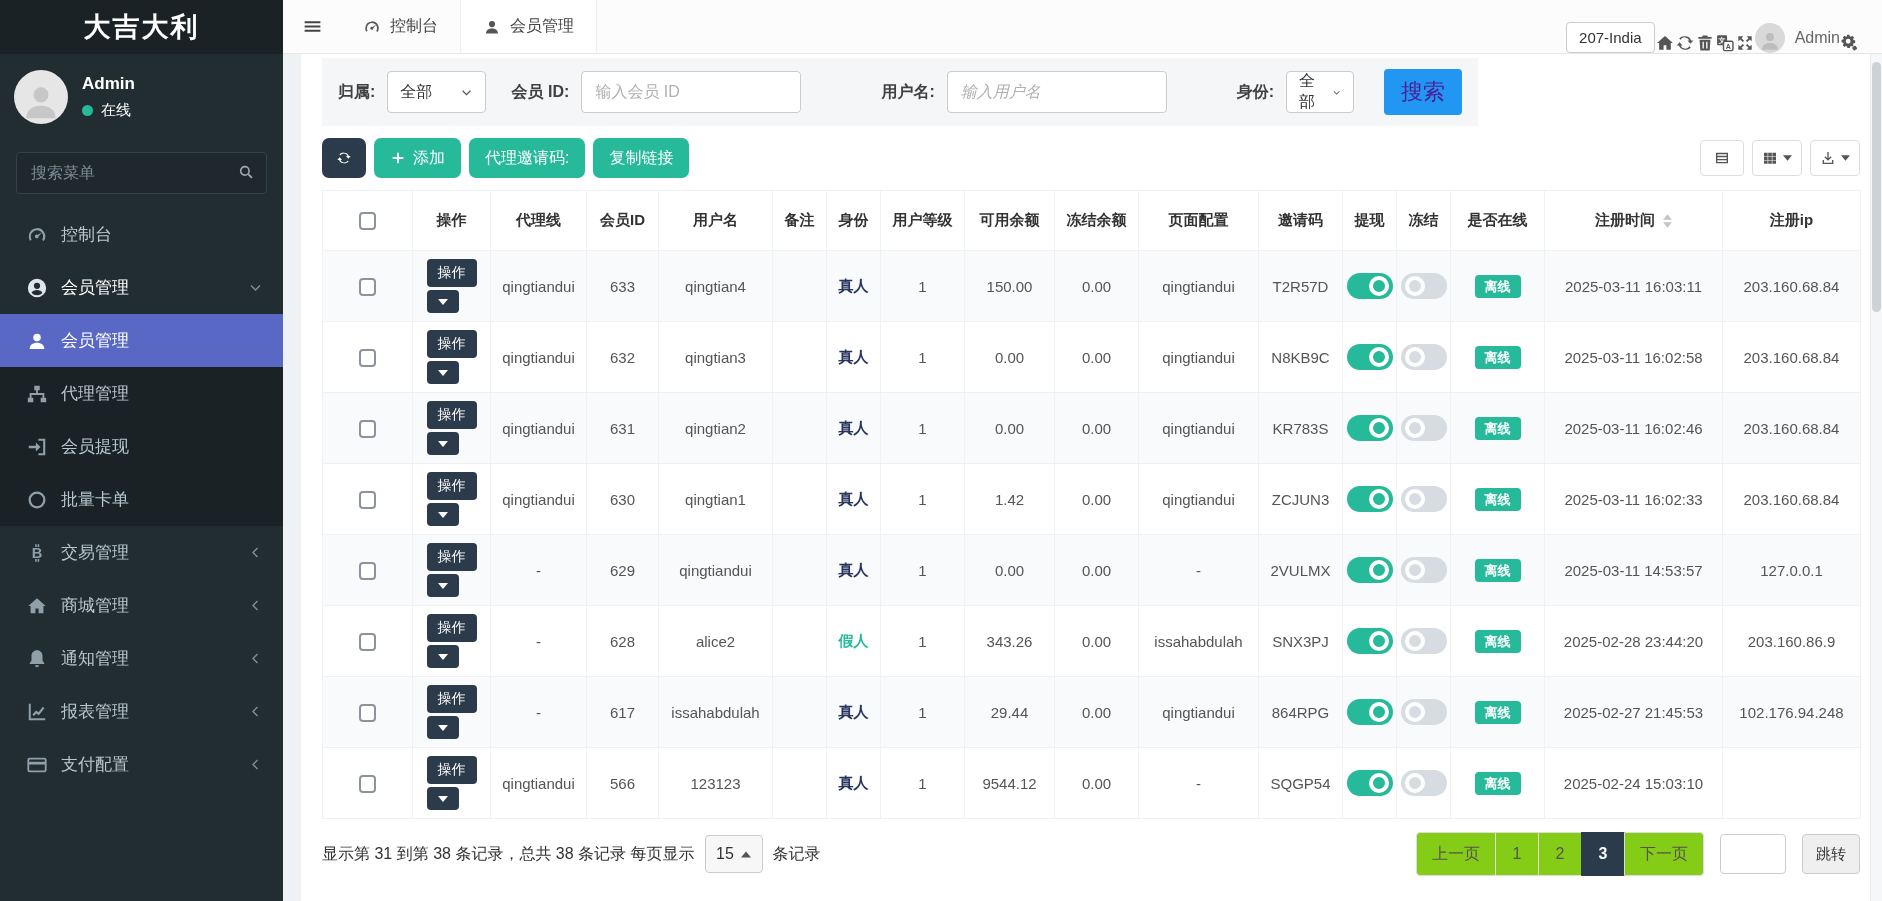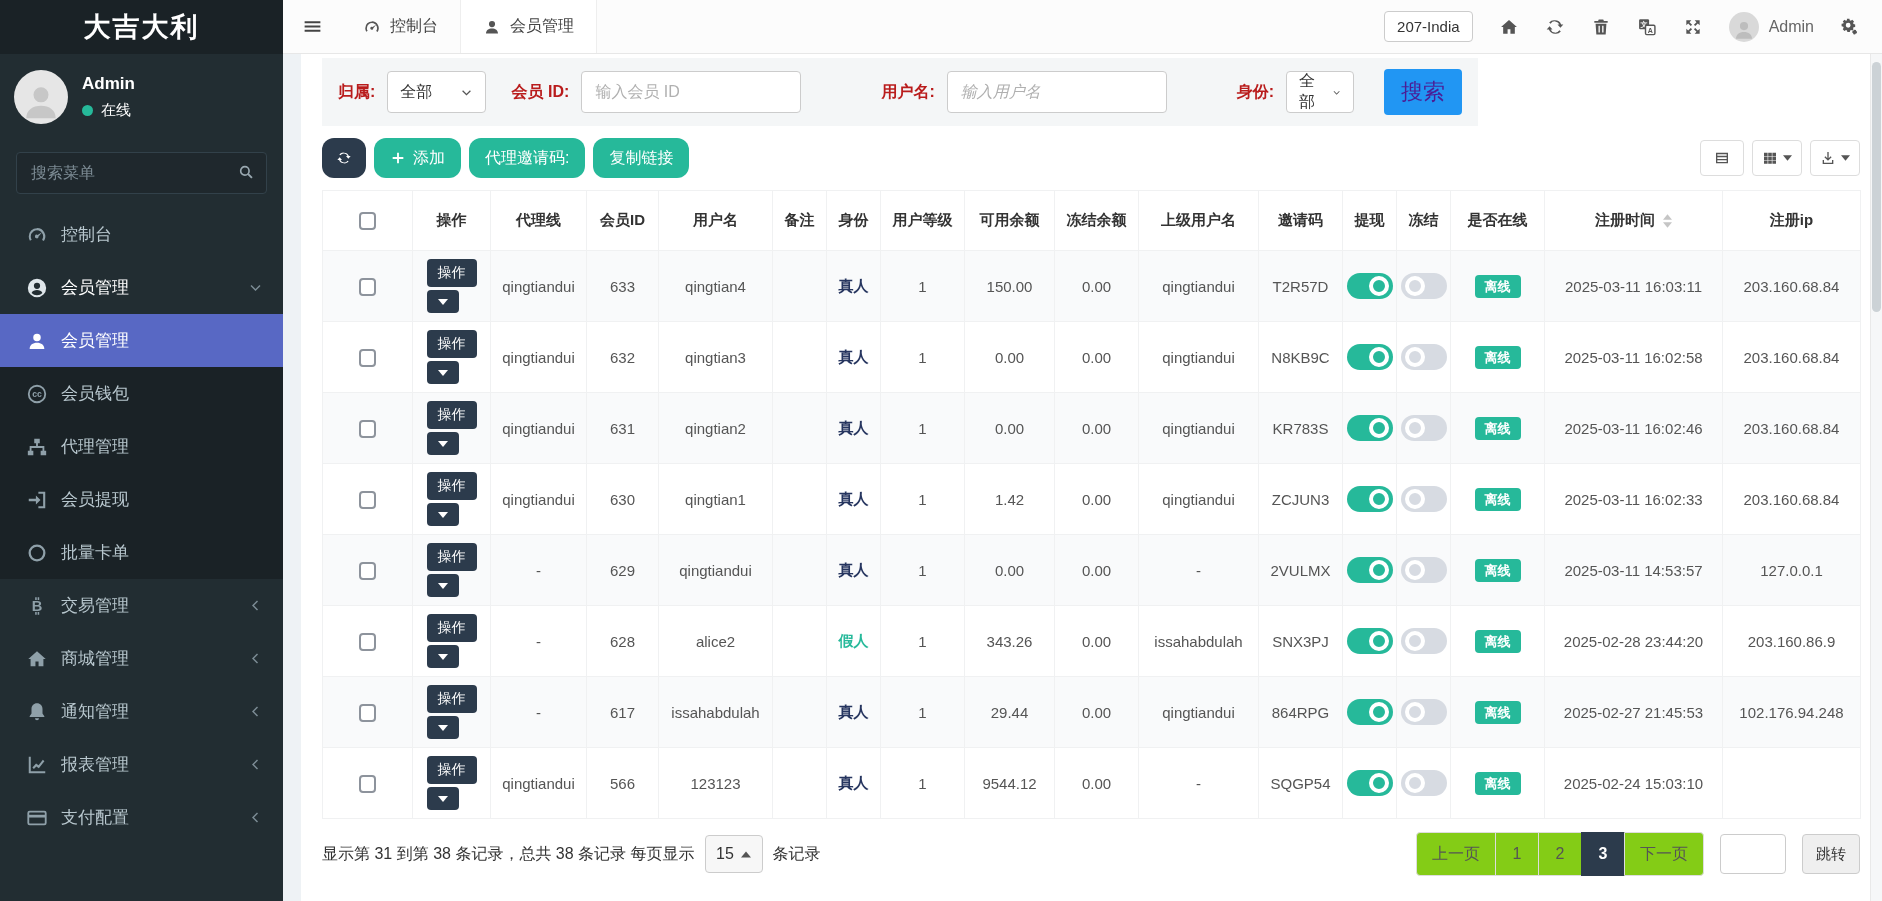--- a/index.html
+++ b/index.html
@@ -39,45 +39,45 @@
   .m-arrow svg{width:15px;height:15px;fill:currentColor}
 
   
   .main{position:absolute;left:283px;top:0;right:0;bottom:0}
   .topnav{position:absolute;left:0;right:0;top:0;height:54px;background:#fcfcfc;border-bottom:1px solid #e7e7e7;display:flex;align-items:stretch}
   .burger{width:58px;display:flex;align-items:center;justify-content:center;color:#444;cursor:pointer}
   .burger svg{width:21px;height:21px;fill:currentColor}
   .nav-tab{display:flex;align-items:center;padding:0 22px;font-size:16px;color:#444;cursor:pointer;gap:9px}
   .nav-tab svg{width:18px;height:18px;fill:#555}
   .nav-tab.active{background:#fff;border-left:1px solid #eee;border-right:1px solid #eee}
-  .nav-right{margin-left:auto;display:flex;align-items:center;gap:26px;padding-right:22px}
+  .nav-right{margin-left:auto;display:flex;align-items:flex-end;padding-right:22px}
   .region-btn{border:1px solid #ccc;border-radius:4px;background:#fff;padding:6px 12px;font-size:15px;color:#333;cursor:pointer;font-family:inherit}
   .nav-ic{color:#555;cursor:pointer}
   .nav-ic svg{width:20px;height:20px;fill:currentColor}
   .nav-user{display:flex;align-items:center;gap:10px;cursor:pointer}
   .avatar-sm{width:30px;height:30px;border-radius:50%;background:#d9d9d9;overflow:hidden;display:flex;align-items:flex-end;justify-content:center}
   .avatar-sm svg{width:24px;height:24px;fill:#bdbdbd}
   .nav-user-name{font-size:16px;color:#666}
 
   
   .content{position:absolute;left:0;right:0;top:54px;bottom:0;background:#fff}
   .gutter{position:absolute;left:0;top:0;bottom:0;width:18px;background:#eef2f5}
   .vscroll{position:absolute;right:0;top:0;bottom:0;width:12px;background:#f6f7f8;border-left:1px solid #e9e9e9}
   .vthumb{position:absolute;right:1px;top:8px;width:9px;height:250px;border-radius:5px;background:#ccd2d6}
 
   .filterbar{position:absolute;left:39px;top:4px;width:1156px;height:68px;background:#f4f6f7;display:flex;align-items:center;padding:0 16px;gap:12px}
-  .f-label{font-weight:bold;font-size:16px;color:#b91c1c;white-space:nowrap}
+  .f-label{font-weight:bold;font-size:16px;color:#404040;white-space:nowrap}
   .f-select{height:42px;background:#fff;border:1px solid #ccc;border-radius:4px;display:flex;align-items:center;justify-content:space-between;padding:0 12px;color:#333;font-size:16px;cursor:pointer}
   .f-select svg{width:13px;height:13px;fill:#555;margin-left:10px}
   .f-input{height:42px;background:#fff;border:1px solid #ccc;border-radius:4px;padding:0 13px;font-size:16px;color:#333;outline:none;font-family:inherit}
   .f-input::placeholder{color:#b0b0b0}
   .search-btn{height:46px;width:108px;background:var(--blue);border:none;border-radius:4px;color:#4c1d95;font-size:22px;cursor:pointer;margin-left:18px;font-family:inherit}
 
   .toolbar{position:absolute;left:39px;right:22px;top:84px;height:40px;display:flex;align-items:center}
-  .tb-btn{height:40px;border:none;border-radius:12px;color:#fff;font-size:16px;display:flex;align-items:center;gap:7px;padding:0 16px;margin-right:8px;cursor:pointer;font-family:inherit}
+  .tb-btn{height:40px;border:none;border-radius:7px;color:#fff;font-size:16px;display:flex;align-items:center;gap:7px;padding:0 16px;margin-right:8px;cursor:pointer;font-family:inherit}
   .tb-dark{background:var(--dark);width:44px;justify-content:center;padding:0}
   .tb-green{background:var(--green)}
   .tb-btn svg{width:16px;height:16px;fill:#fff}
   .tb-right{margin-left:auto;display:flex;gap:8px}
   .mini-btn{height:36px;min-width:44px;background:#fff;border:1px solid #ddd;border-radius:4px;color:#555;display:flex;align-items:center;justify-content:center;gap:5px;padding:0 9px;cursor:pointer}
   .mini-btn svg{width:16px;height:16px;fill:currentColor}
   .mini-btn .dcaret svg{width:9px;height:6px}
 
   table.grid{position:absolute;left:39px;top:136px;width:1538px;border-collapse:collapse;table-layout:fixed;background:#fff}
   .grid th,.grid td{border:1px solid #f0f1f2;text-align:center;vertical-align:middle;font-size:15px;color:#555;overflow:hidden;white-space:nowrap}
@@ -162,29 +162,20 @@
           </svg>
         </span>
     </li>
     <li class="m-item sub active">
       <span class="mi">
           <svg viewBox="0 0 24 24">
             <path d="M12 12.2a4.1 4.1 0 1 0 0-8.2 4.1 4.1 0 0 0 0 8.2zm0 1.8c-4.6 0-8 2.4-8 6.8h16c0-4.4-3.4-6.8-8-6.8z"></path>
           </svg>
         </span>
       <span class="m-label">会员管理</span>
-    </li>
-    <li class="m-item sub">
-      <span class="mi">
-          <svg viewBox="0 0 24 24">
-            <circle cx="12" cy="12" r="9" fill="none" stroke="currentColor" stroke-width="2"></circle>
-            <text x="12" y="15.6" text-anchor="middle" font-size="9.5" font-weight="bold" fill="currentColor" font-family="inherit">cc</text>
-          </svg>
-        </span>
-      <span class="m-label">会员钱包</span>
     </li>
     <li class="m-item sub">
       <span class="mi">
           <svg viewBox="0 0 24 24">
             <path d="M9 3h6v5H9zM11 8h2v4h-2zM4 11h16v2H4zM4 12h2v5H4zm14 0h2v5h-2zM2 16h6v5H2zm14 0h6v5h-6z"></path>
           </svg>
         </span>
       <span class="m-label">代理管理</span>
     </li>
     <li class="m-item sub">
@@ -437,21 +428,21 @@
           <th><input type="checkbox" class="cbx" style=""></th>
           <th>操作</th>
           <th>代理线</th>
           <th>会员ID</th>
           <th>用户名</th>
           <th>备注</th>
           <th>身份</th>
           <th>用户等级</th>
           <th>可用余额</th>
           <th>冻结余额</th>
-          <th>上级用户名</th>
+          <th>页面配置</th>
           <th>邀请码</th>
           <th>提现</th>
           <th>冻结</th>
           <th>是否在线</th>
           <th><span>注册时间</span><span class="sorter">
                 <svg viewBox="0 0 10 6">
                   <path d="M0 6h10L5 0z"></path>
                 </svg>
                 <svg viewBox="0 0 10 6">
                   <path d="M0 0h10L5 6z"></path>

